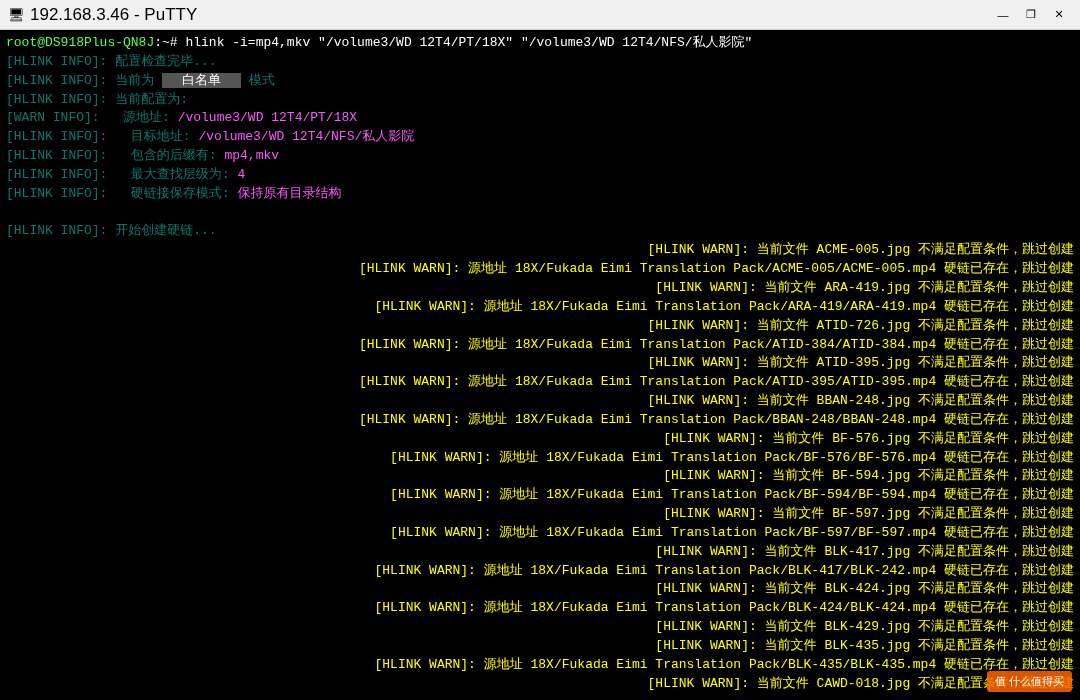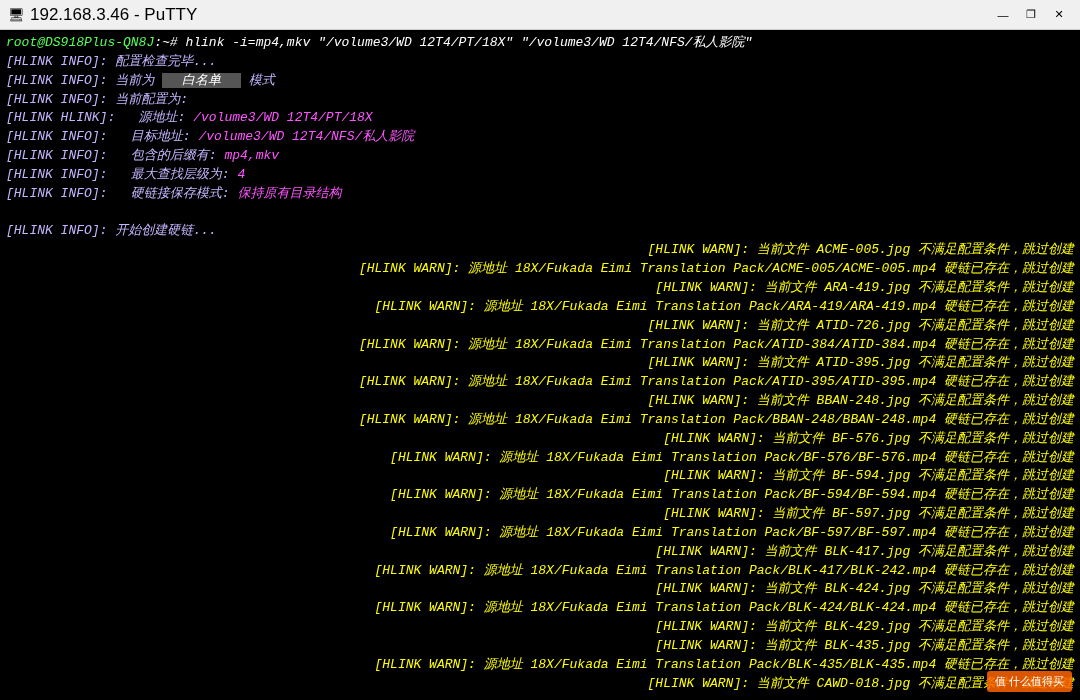--- a/index.html
+++ b/index.html
@@ -59,24 +59,23 @@
       background: #000;
       color: #c0c0c0;
       height: calc(700px - 30px);
       overflow-y: auto;
       padding: 4px 6px;
       line-height: 1.45;
     }
     .line {
       white-space: pre;
       display: block;
-      font-style: italic;
     }
     .c-white { color: #ffffff; }
-    .c-cyan { color: #c4b5fd; }
+    .c-cyan { color: #0f766e; }
     .c-yellow { color: #ffff00; text-align: right; }
     .c-magenta { color: #ff55ff; }
     .c-bright-green { color: #55ff55; }
 
     
     .terminal::-webkit-scrollbar { width: 10px; }
     .terminal::-webkit-scrollbar-track { background: #1a1a1a; }
     .terminal::-webkit-scrollbar-thumb { background: #555; }
   </style>
 </head>
@@ -94,21 +93,21 @@
   </div>
 </div>
 
 <div class="terminal">
 
   <span class="line"><span class="c-bright-green">root@DS918Plus-QN8J</span><span class="c-white">:~# </span><span class="c-white">hlink -i=mp4,mkv "/volume3/WD 12T4/PT/18X" "/volume3/WD 12T4/NFS/私人影院"</span></span>
 
   <span class="line c-cyan">[HLINK INFO]: 配置检查完毕...</span>
   <span class="line"><span class="c-cyan">[HLINK INFO]: 当前为 </span><span class="c-white" style="background:#555;padding:0 20px;">白名单</span><span class="c-cyan"> 模式</span></span>
   <span class="line c-cyan">[HLINK INFO]: 当前配置为:</span>
-  <span class="line"><span class="c-cyan">[HLINK HLINK]:   源地址: </span><span class="c-magenta">/volume3/WD 12T4/PT/18X</span></span>
+  <span class="line"><span class="c-cyan">[WARN INFO]:   源地址: </span><span class="c-magenta">/volume3/WD 12T4/PT/18X</span></span>
   <span class="line"><span class="c-cyan">[HLINK INFO]:   目标地址: </span><span class="c-magenta">/volume3/WD 12T4/NFS/私人影院</span></span>
   <span class="line"><span class="c-cyan">[HLINK INFO]:   包含的后缀有: </span><span class="c-magenta">mp4,mkv</span></span>
   <span class="line"><span class="c-cyan">[HLINK INFO]:   最大查找层级为: </span><span class="c-magenta">4</span></span>
   <span class="line"><span class="c-cyan">[HLINK INFO]:   硬链接保存模式: </span><span class="c-magenta">保持原有目录结构</span></span>
 
   <span class="line">&nbsp;</span>
   <span class="line c-cyan">[HLINK INFO]: 开始创建硬链...</span>
 
   <span class="line c-yellow">[HLINK WARN]: 当前文件 ACME-005.jpg 不满足配置条件，跳过创建</span>
   <span class="line c-yellow">[HLINK WARN]: 源地址 18X/Fukada Eimi Translation Pack/ACME-005/ACME-005.mp4 硬链已存在，跳过创建</span>

